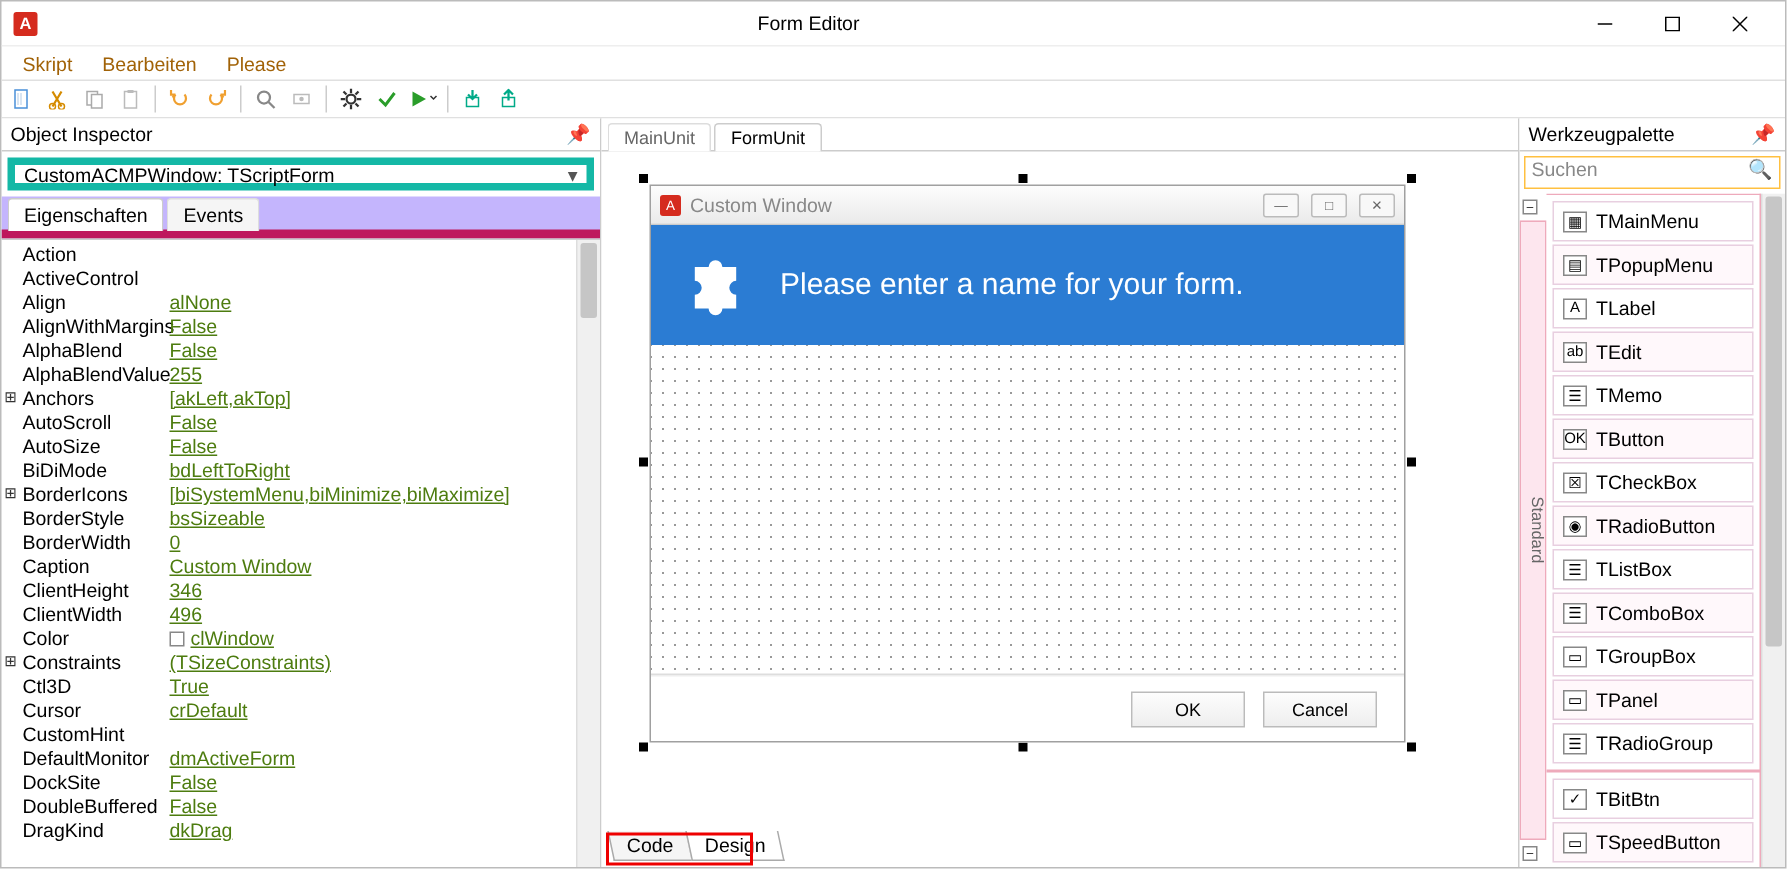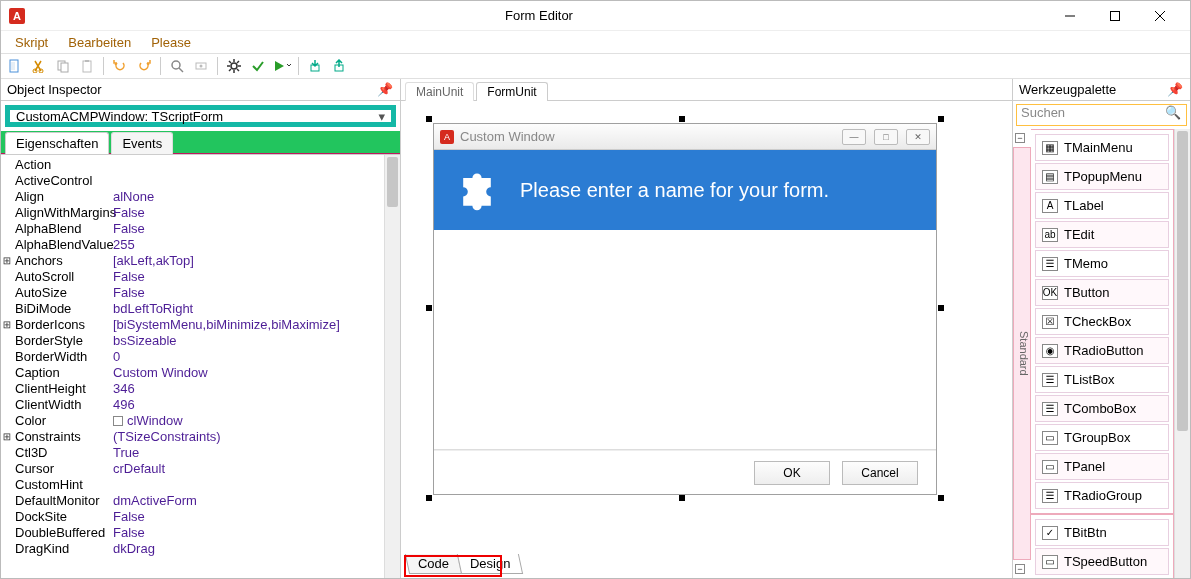--- a/index.html
+++ b/index.html
@@ -24,28 +24,28 @@
 
 .main { display: flex; height: calc(579px - 30px - 22px - 26px - 2px); }
 
 
 .inspector { width: 400px; border-right: 1px solid #ccc; display: flex; flex-direction: column; position: relative; }
 .panel-head { height: 22px; display: flex; align-items: center; padding: 0 6px; background: #fff; border-bottom: 1px solid #ccc; font-size: 13px; }
 .panel-head .spacer { flex: 1; }
 .pin { color: #666; }
 .combo { margin: 4px; height: 22px; border: 5px solid #14b8a6; display: flex; align-items: center; padding: 0 6px; position: relative; }
 .combo .caret { position: absolute; right: 6px; color: #555; }
-.tabs { display: flex; border-bottom: 1px solid #be185d; padding-left: 4px; background:#22c55e; }
+.tabs { display: flex; border-bottom: 6px solid #be185d; padding-left: 4px; background:#c4b5fd; }
 .tab { padding: 3px 10px; border: 1px solid #ccc; border-bottom: none; margin-right: 2px; background: #fff; border-radius: 3px 3px 0 0; position: relative; top: 1px; }
 .tab.inactive { background: #f5f5f5; border-color:#ddd; }
 .props { flex: 1; overflow: hidden; position: relative; border-top:1px solid #ccc; }
 .props-inner { display: grid; grid-template-columns: 12px 100px 1fr; padding: 2px 0; }
 .pexp { width: 12px; text-align: center; color: #333; font-size: 10px; line-height: 16px; }
 .pname { color: #000; line-height: 16px; white-space: nowrap; padding-left:2px;}
-.pval { color: #4c1d95; line-height: 16px; white-space: nowrap; }
+.pval { color: #4d7c0f; line-height: 16px; white-space: nowrap; text-decoration: underline; }
 .pval.withbox { display:flex; align-items:center; gap:4px; }
 .colorbox { width:10px; height:10px; border:1px solid #888; background:#fff; display:inline-block; }
 .scroll-v { position:absolute; right:0; top:0; bottom:0; width:16px; background:#f0f0f0; border-left:1px solid #ddd; }
 .scroll-thumb { position:absolute; left:2px; right:2px; top:2px; height:50px; background:#c6c6c6; border-radius:2px; }
 
 
 .center { flex: 1; display: flex; flex-direction: column; background:#fff; position:relative; }
 .file-tabs { height: 22px; display: flex; align-items: flex-end; padding-left: 4px; border-bottom: 1px solid #ccc; }
 .file-tab { padding: 2px 10px; border: 1px solid #ccc; border-bottom: none; border-radius: 3px 3px 0 0; background:#fff; margin-right:2px; position:relative; top:1px; font-size:12px;}
 .file-tab.inactive { border-color:#ddd; color:#666; }

